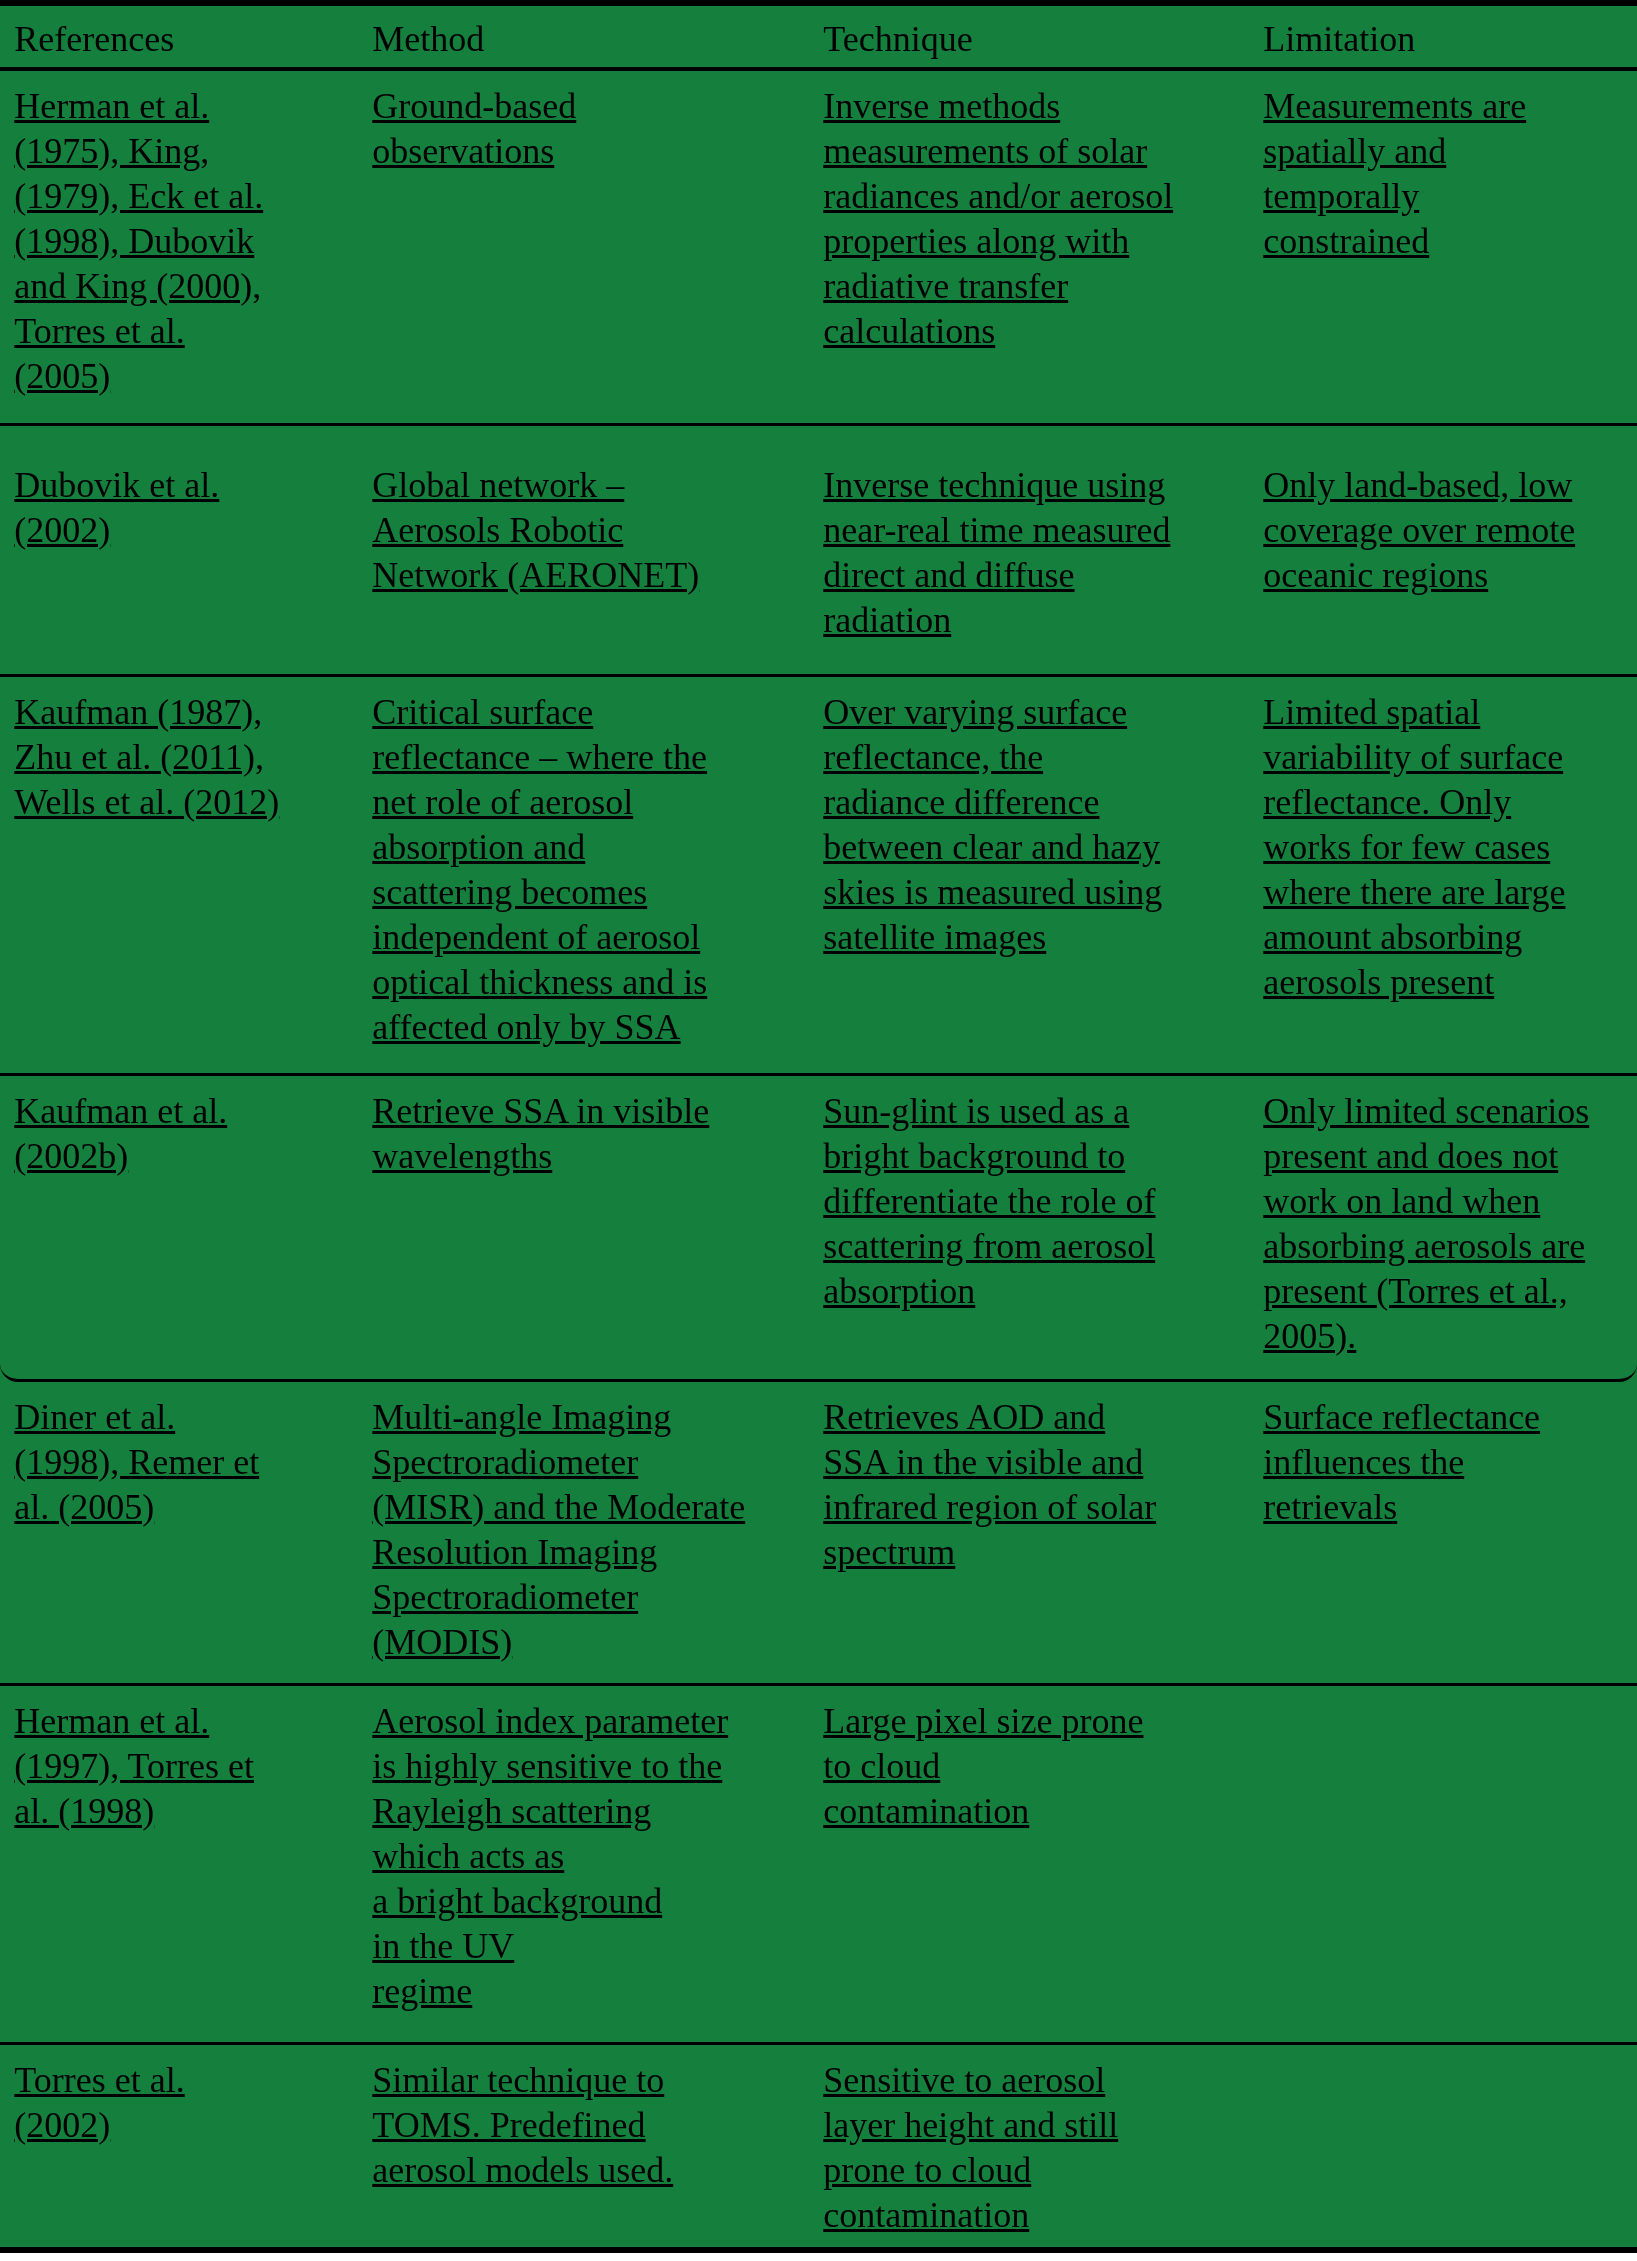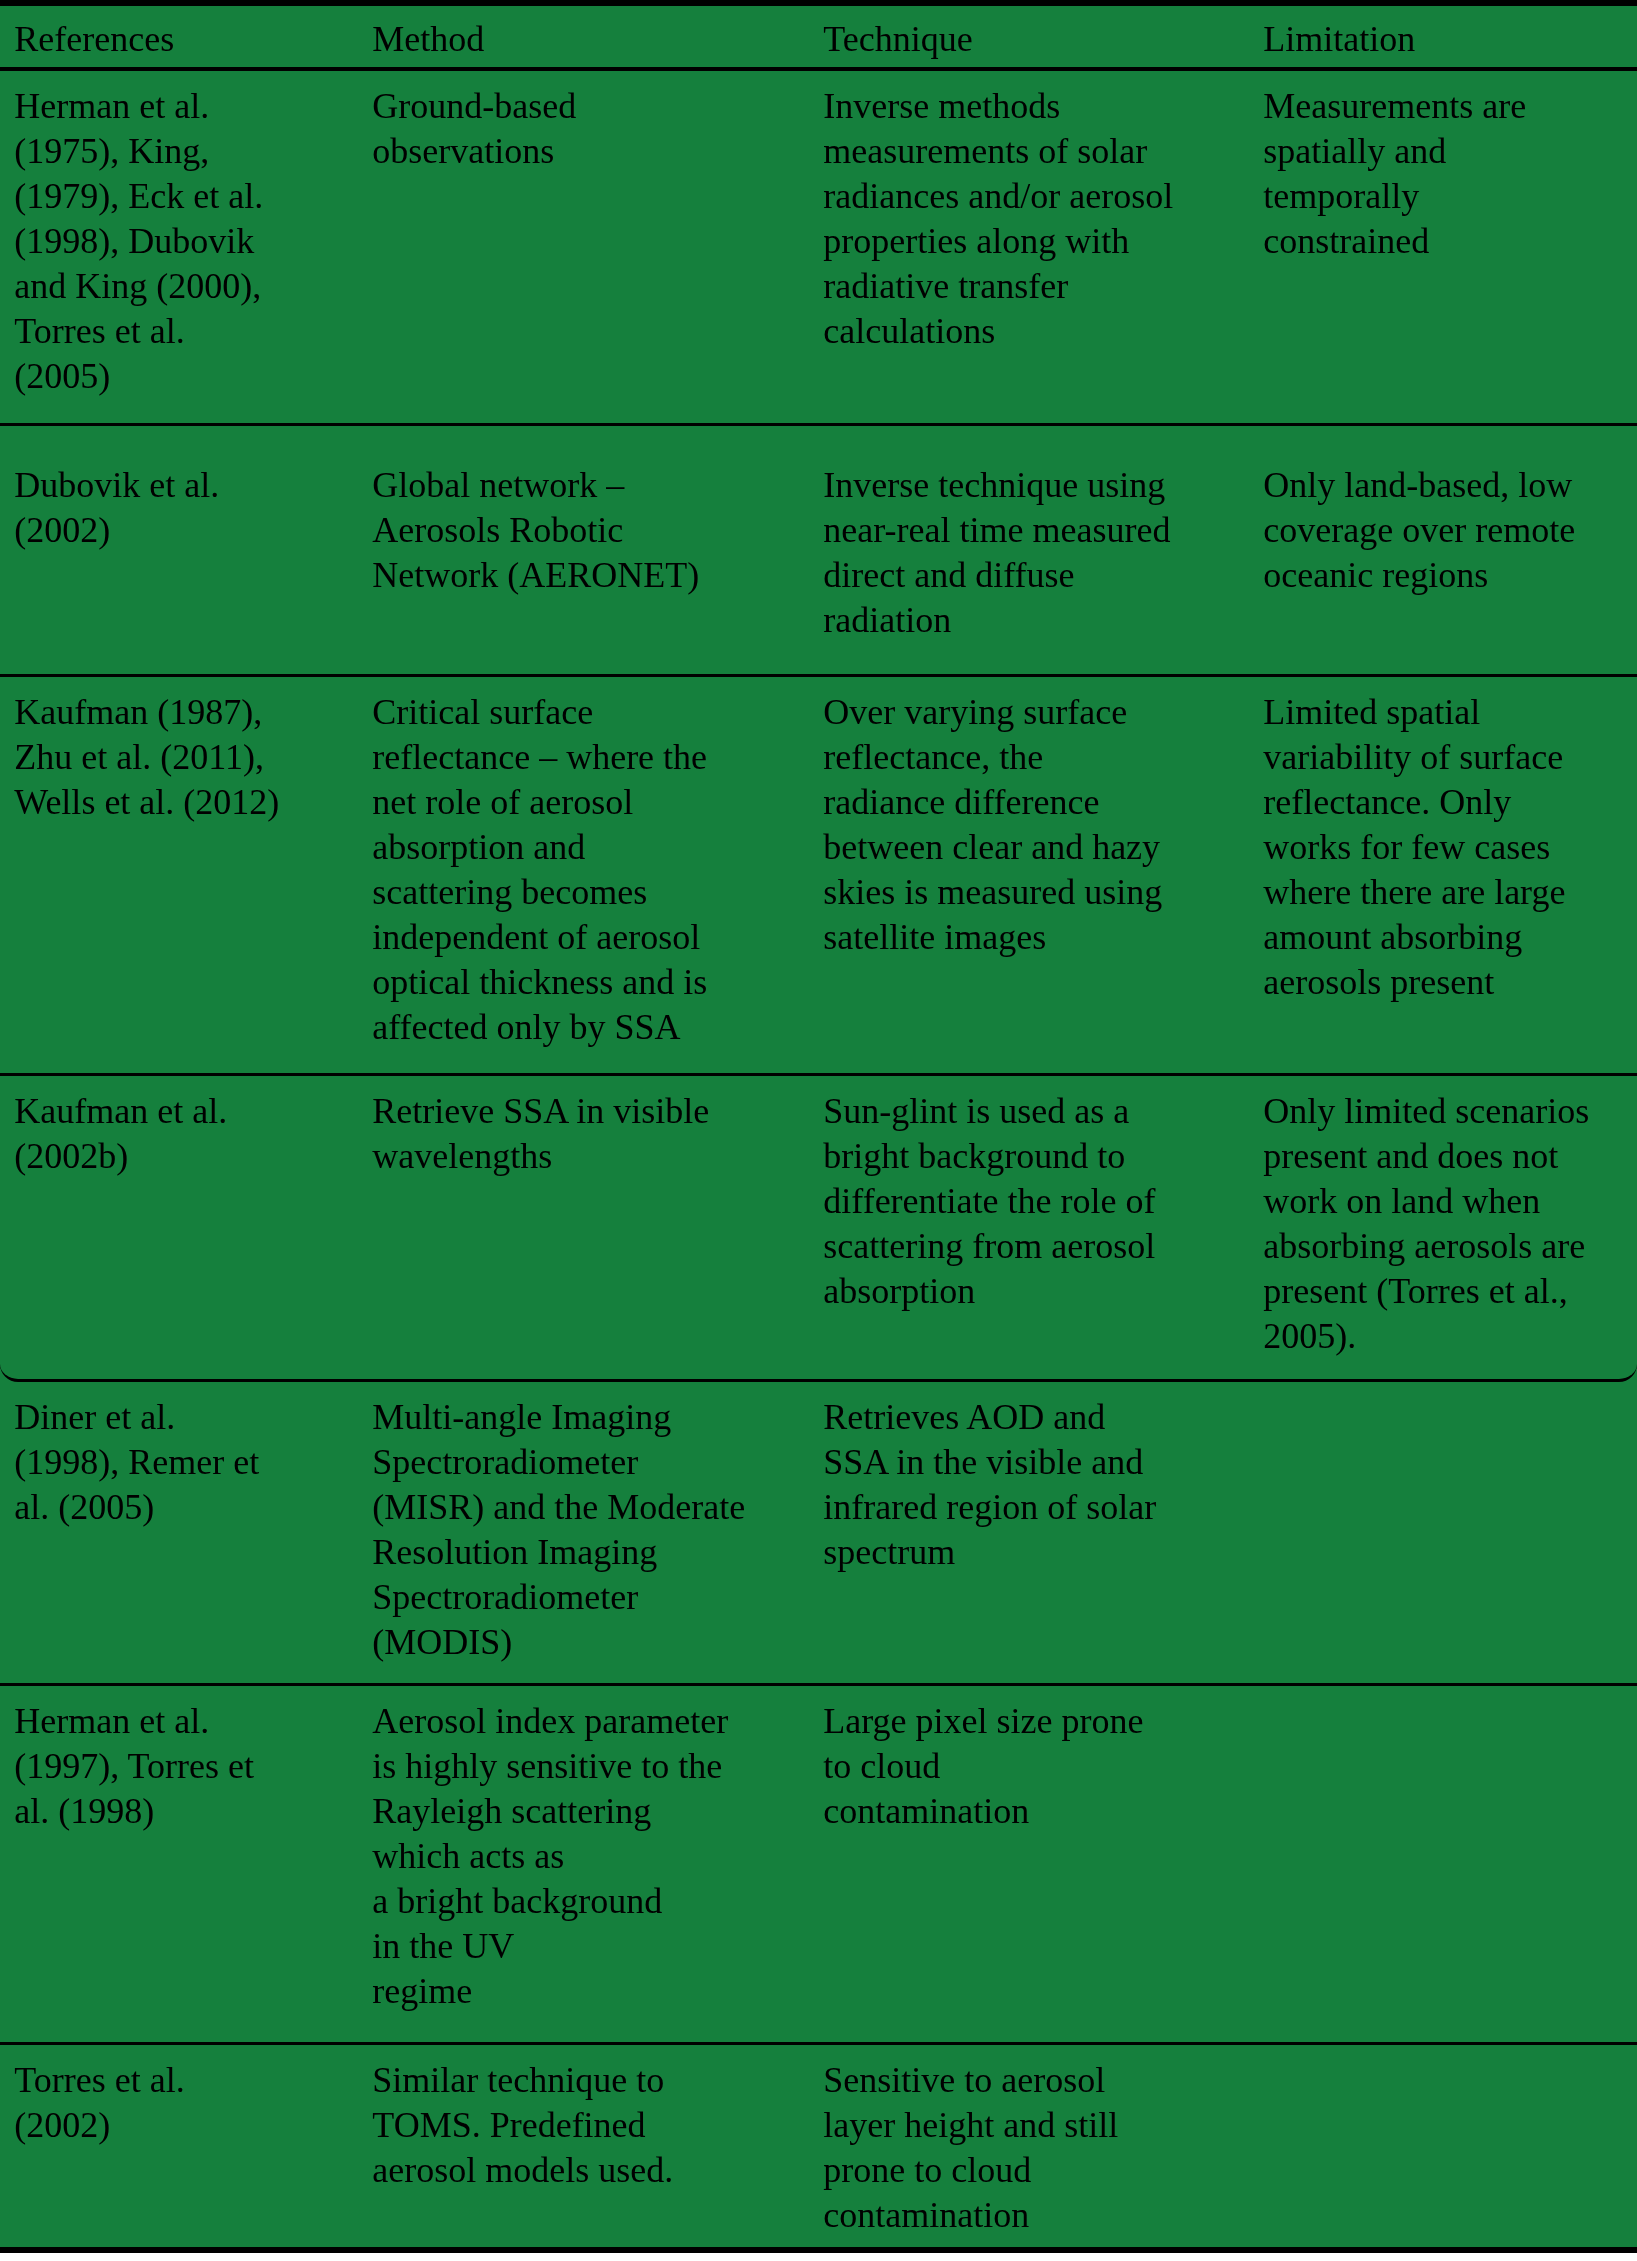--- a/index.html
+++ b/index.html
@@ -25,20 +25,21 @@
     box-sizing: border-box;
     padding-left: 14.3px;
     padding-right: 6.3px;
   }
   .trow.header {
     min-height: 65px;
     border-bottom: 4.8px solid #000;
   }
   .trow.body {
     border-bottom: 3.2px solid #000;
+    text-decoration: underline;
   }
   .trow.body:last-child {
     border-bottom: none;
   }
   .tcell {
     font-size: 36px;
     line-height: 45px;
     white-space: pre-line;
     padding-top: 12.7px;
     padding-bottom: 8px;
@@ -159,20 +160,23 @@
     <div class="tcell">Multi-angle Imaging
 Spectroradiometer
 (MISR) and the Moderate
 Resolution Imaging
 Spectroradiometer
 (MODIS)</div>
     <div class="tcell">Retrieves AOD and
 SSA in the visible and
 infrared region of solar
 spectrum</div>
+    <div class="tcell">Surface reflectance
+influences the
+retrievals</div>
   </div>
 
   <div class="trow body r6">
     <div class="tcell">Herman et al.
 (1997), Torres et
 al. (1998)</div>
     <div class="tcell">Aerosol index parameter
 is highly sensitive to the
 Rayleigh scattering
 which acts as

